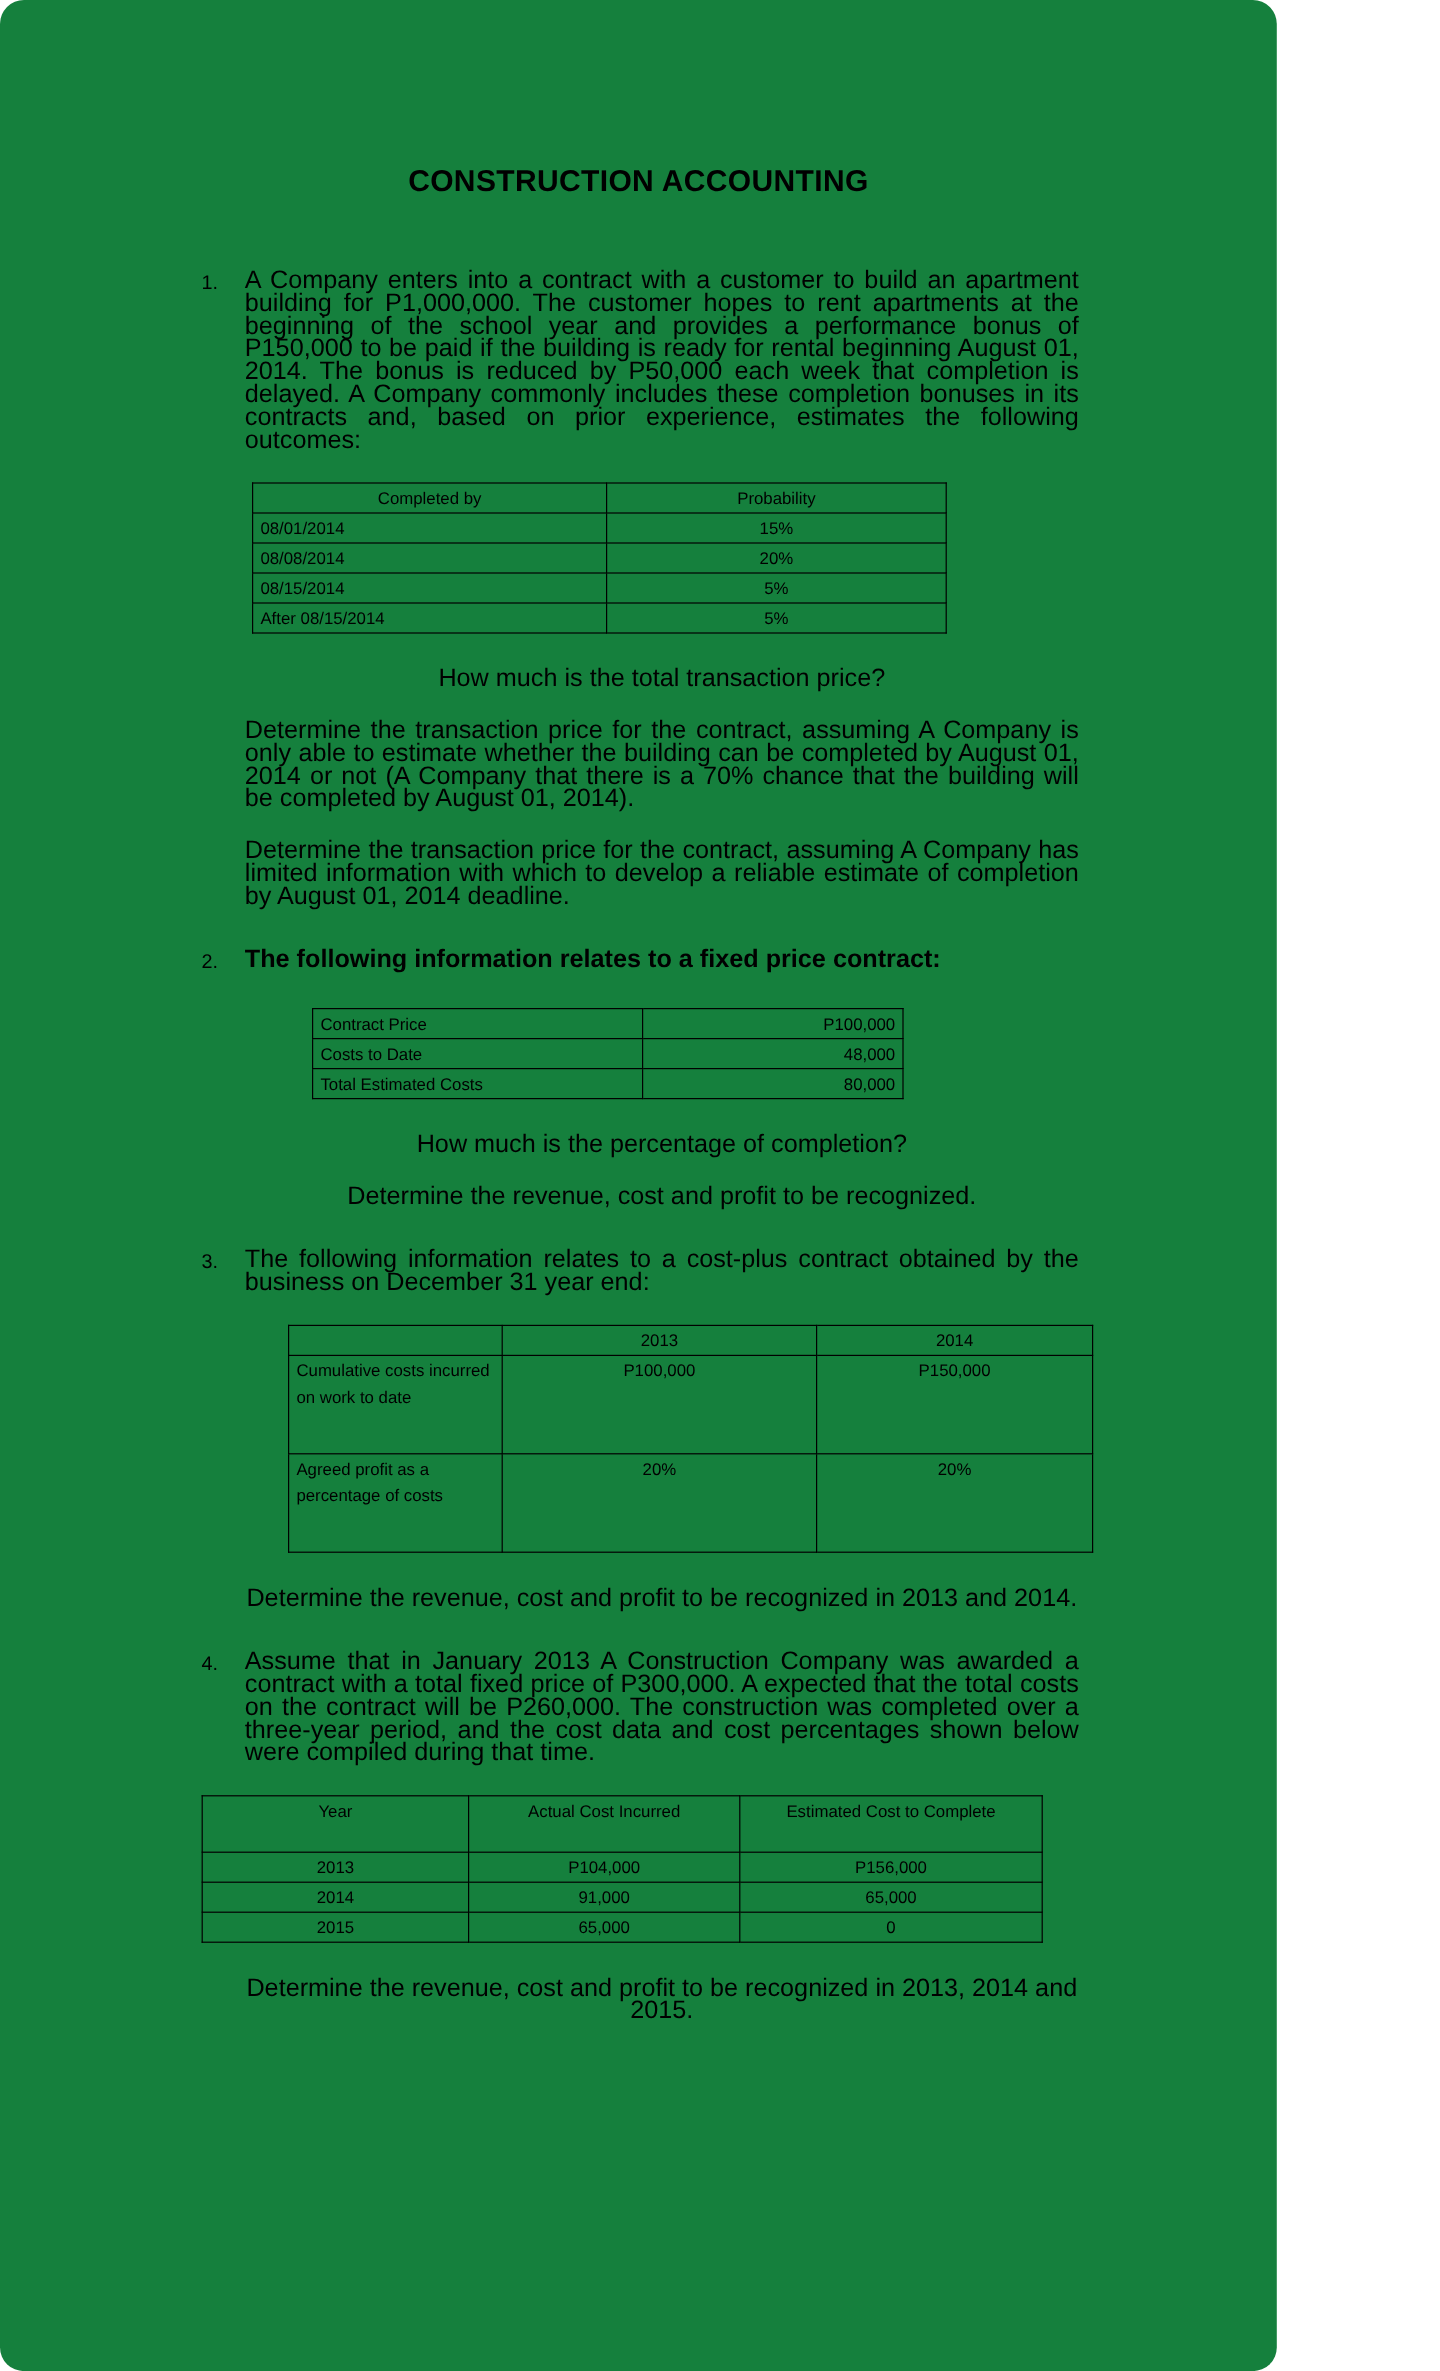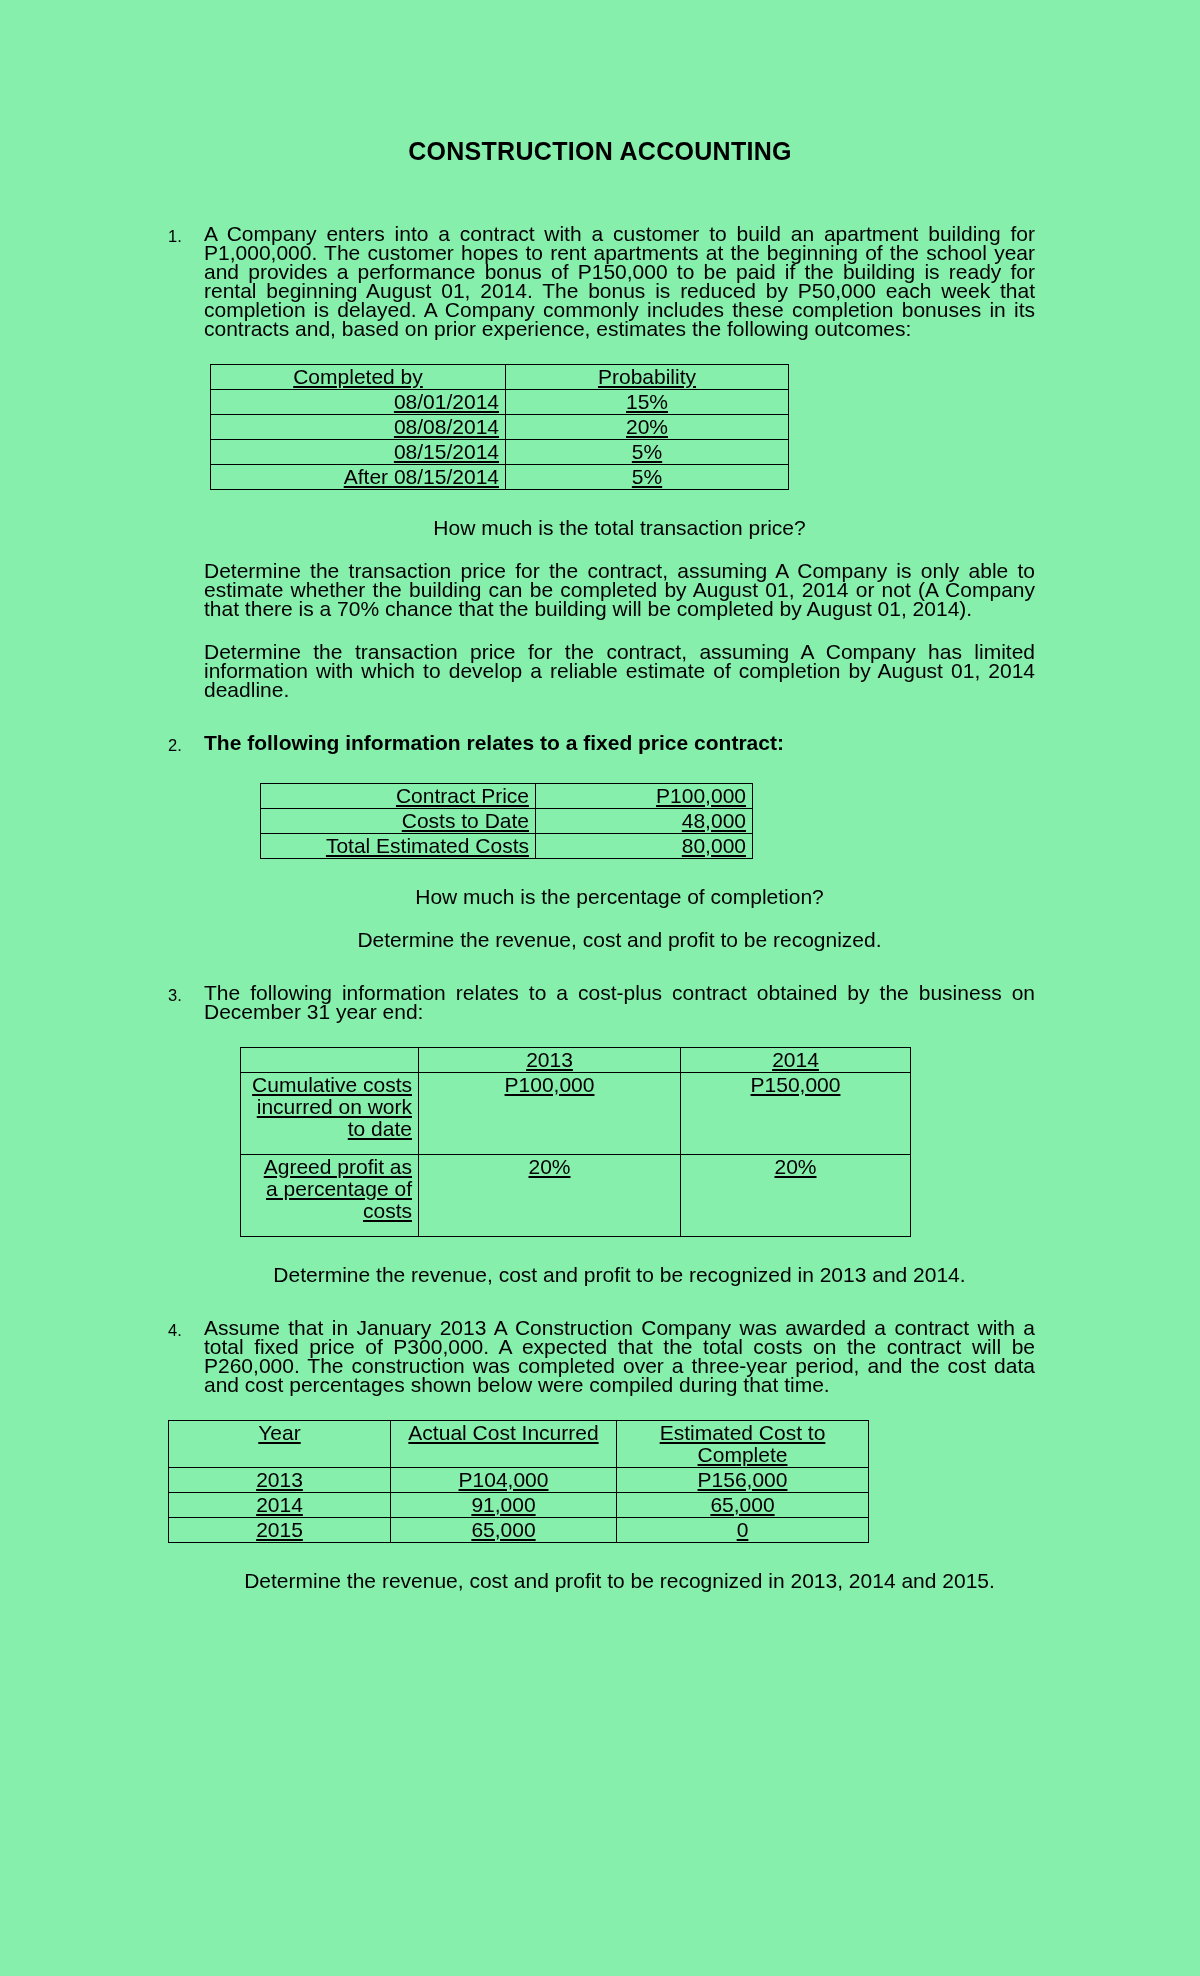--- a/index.html
+++ b/index.html
@@ -9,25 +9,26 @@
     background: #ffffff;
   }
   body {
     width: 1200px;
     height: 1976px;
     font-family: "Liberation Sans", sans-serif;
     color: #000000;
     position: relative;
   }
   .page {
-    width: 1200px;
+    width: 1064px;
     min-height: 1976px;
-    background: #86efac;
+    background: #15803d;
     padding: 0;
     position: relative;
+    border-radius: 20px;
   }
 
   
   .doc-title {
     text-align: center;
     font-size: 25px;
     font-weight: bold;
     letter-spacing: 0.3px;
     padding-top: 138px;
     margin: 0;
@@ -74,33 +75,32 @@
   
   .sub {
     padding-left: 36px;
   }
   .sub p.para { text-align: justify; }
   .sub p.para.left { text-align: center; }
 
   
   table.grid {
     border-collapse: collapse;
-    font-size: 21px;
+    font-size: 14px;
     line-height: 22px;
     table-layout: fixed;
-    text-decoration: underline;
   }
   table.grid td, table.grid th {
     border: 1.3px solid #000000;
     padding: 1px 6px;
     font-weight: normal;
     vertical-align: top;
   }
   .c { text-align: center; }
-  .l { text-align: right; }
+  .l { text-align: left; }
   .r { text-align: right; }
 
   
   .tbl-wrap-1 { padding-left: 42px; margin-top: 26px; }
   table.t1 { width: 578px; }
   table.t1 td { height: 22px; }
   table.t1 col.c1 { width: 295px; }
   table.t1 col.c2 { width: 283px; }
 
   

